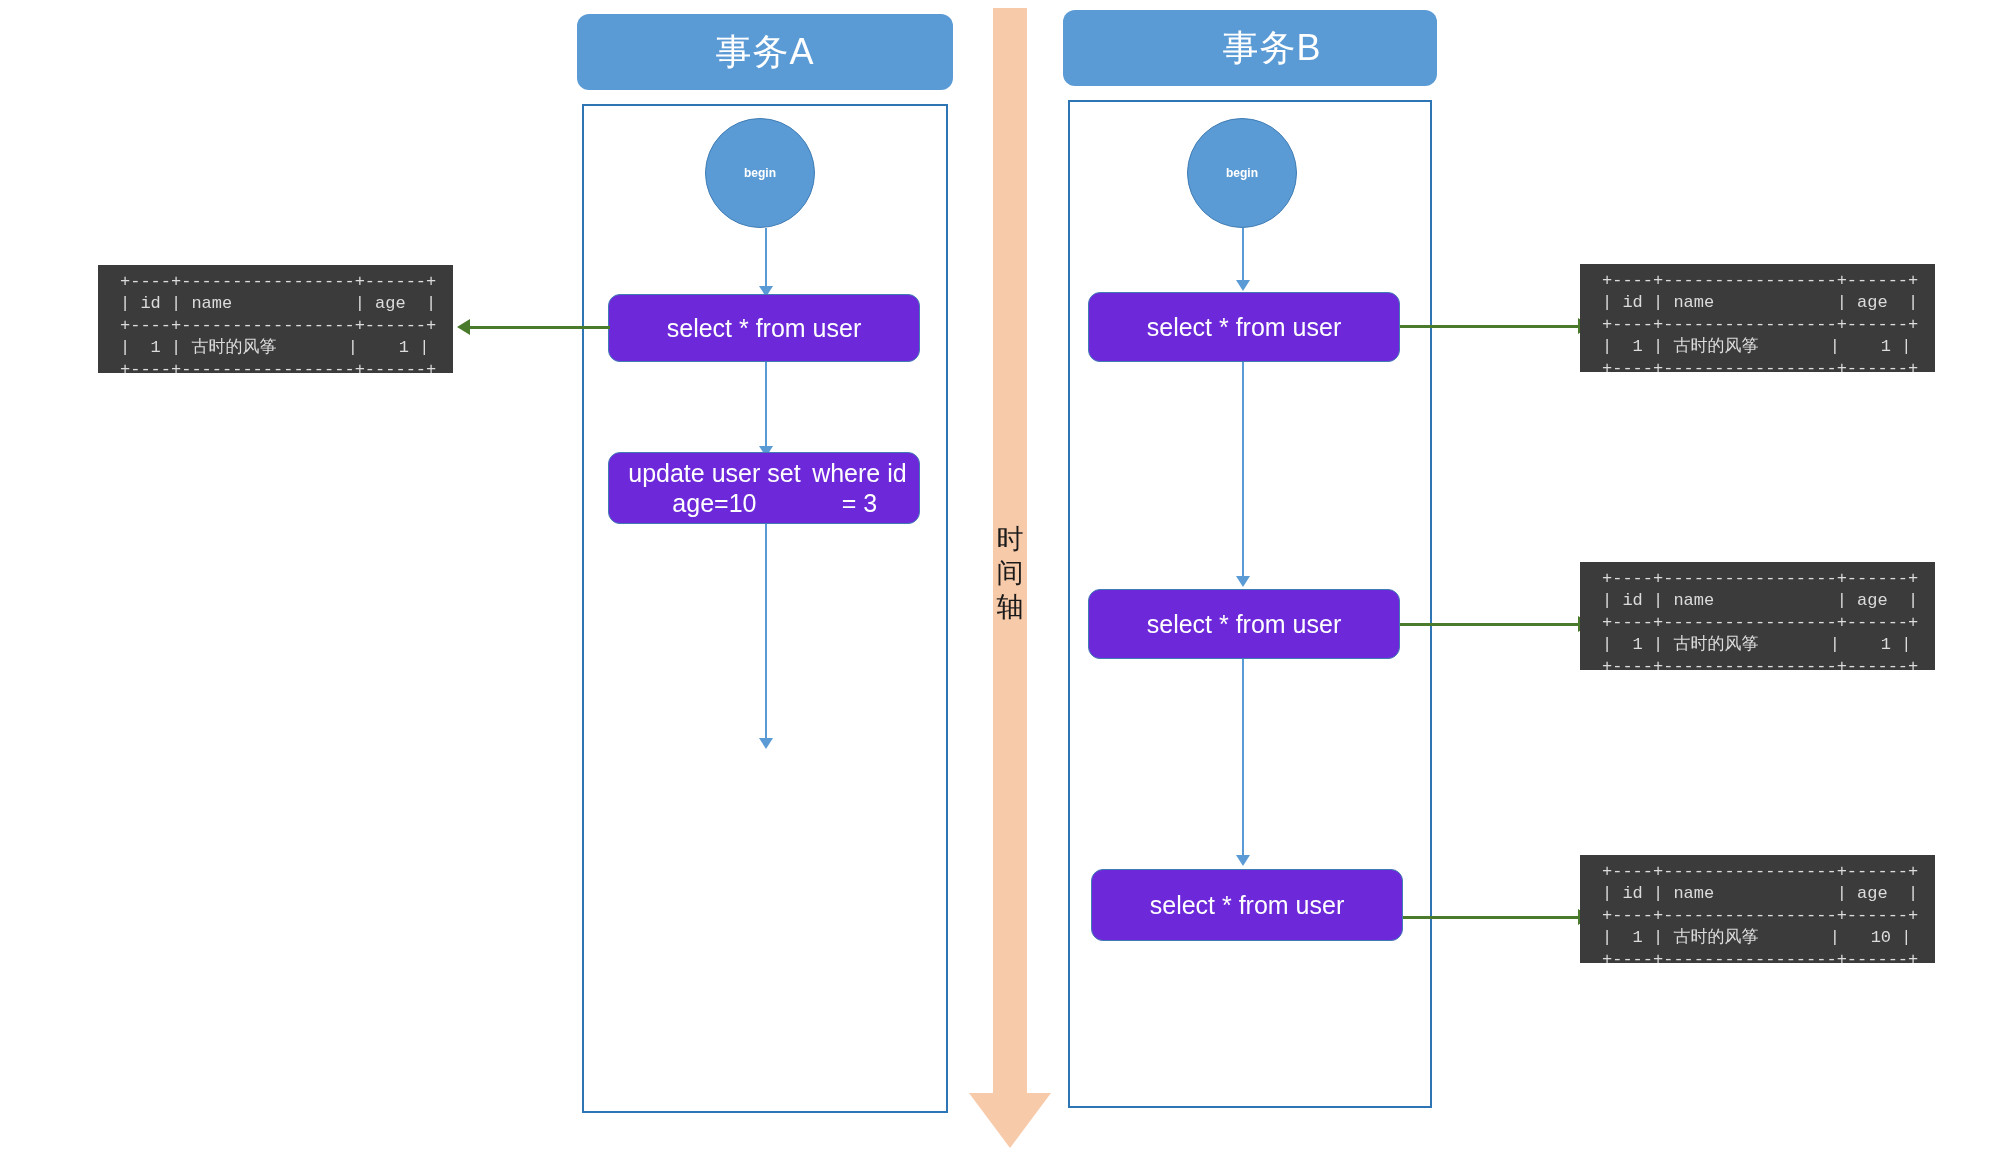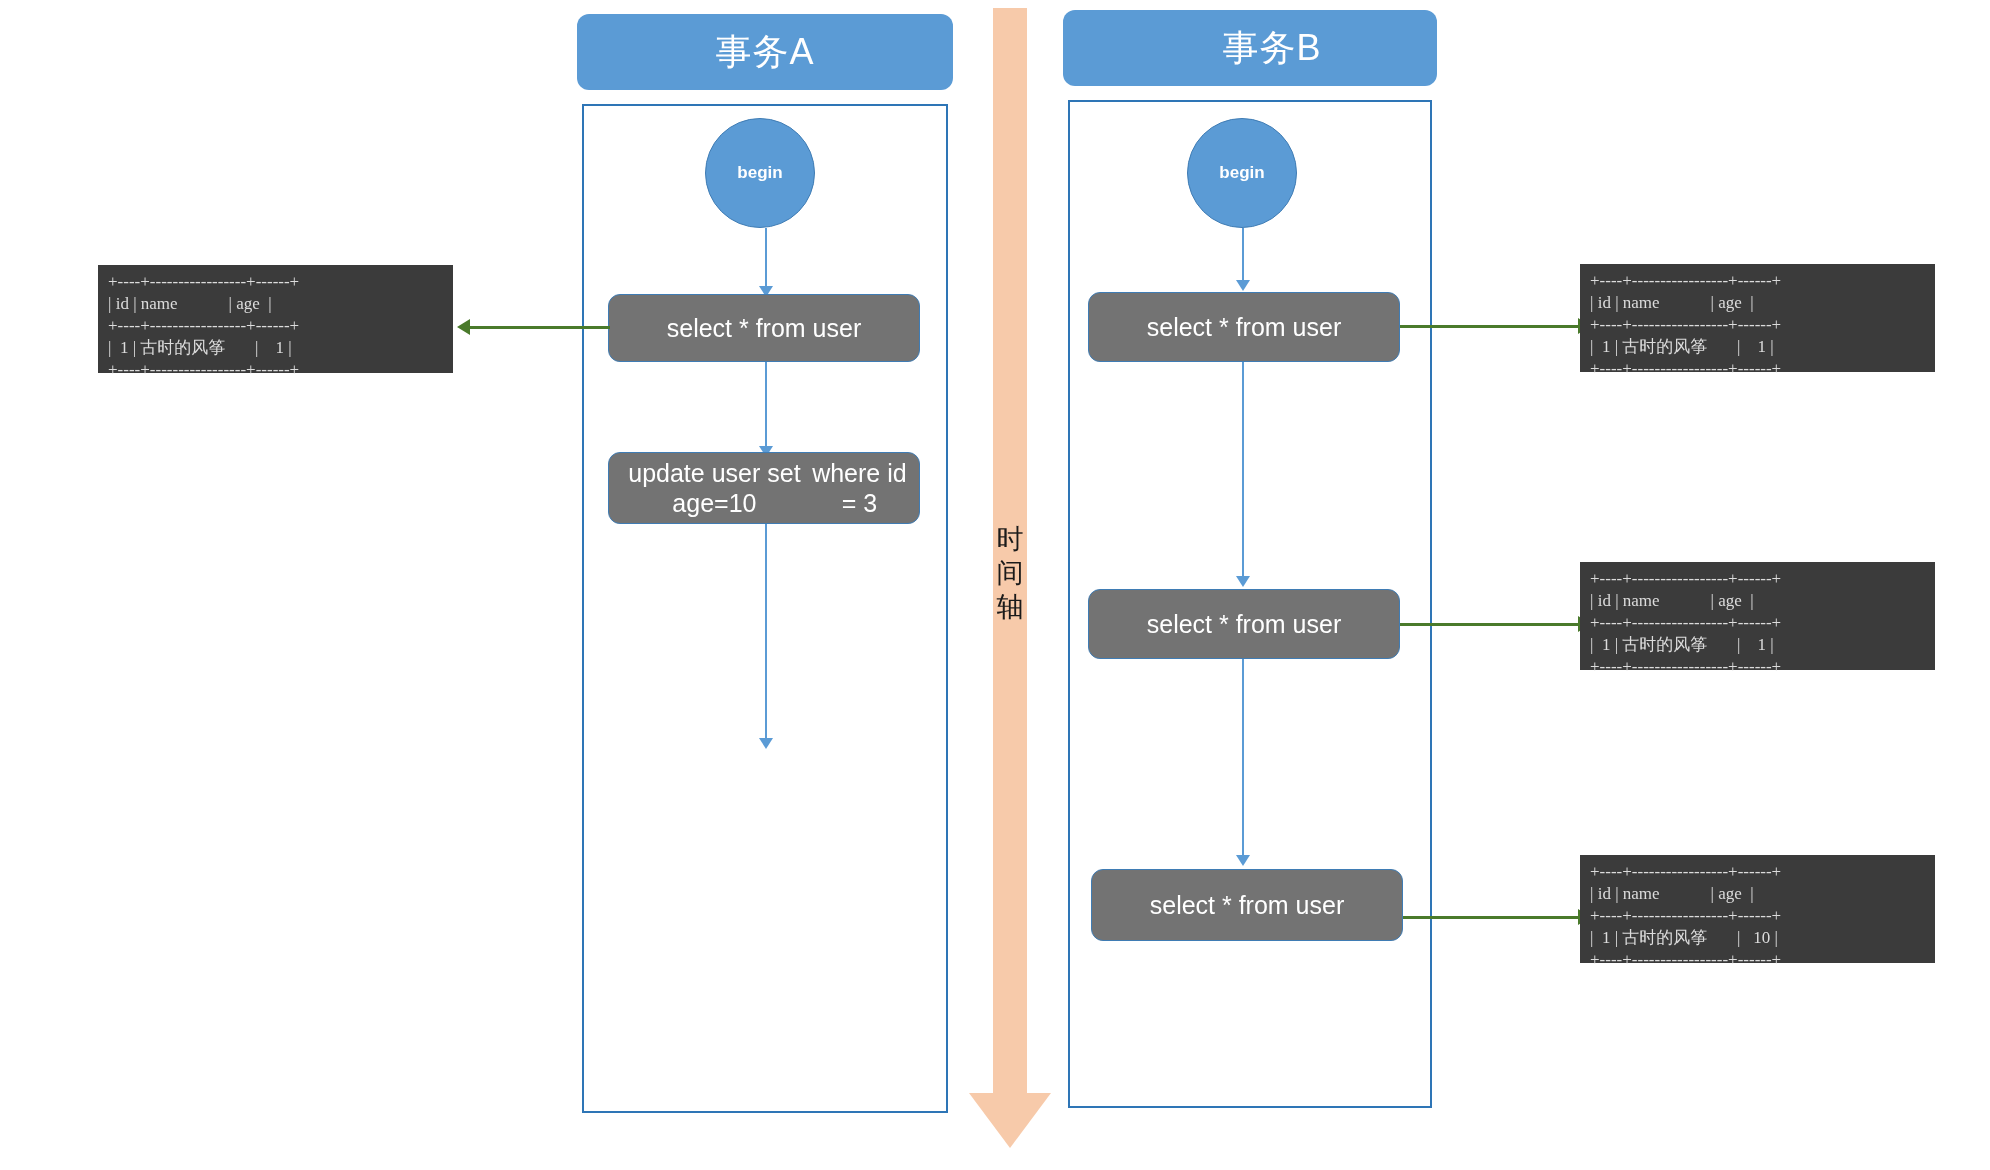--- a/index.html
+++ b/index.html
@@ -7,46 +7,46 @@
        font-family:"Liberation Sans","DejaVu Sans",sans-serif;}
   .stage{position:absolute;left:0;top:0;width:1764px;height:1170px;}
 
   
   .lane{position:absolute;border:2px solid #2e75b6;background:#ffffff;box-sizing:border-box;}
   .lane-header{position:absolute;background:#5b9bd5;border-radius:12px;
       display:flex;align-items:center;justify-content:center;
       color:#ffffff;font-size:36px;letter-spacing:1px;box-sizing:border-box;}
 
   
-  .node{position:absolute;background:#737373;border:1px solid #3f7cb4;border-radius:12px;
+  .node{position:absolute;background:#6d28d9;border:1px solid #3f7cb4;border-radius:12px;
       display:flex;align-items:center;justify-content:center;text-align:center;
       color:#ffffff;box-sizing:border-box;line-height:1.2;padding:4px 10px;}
   .node.sql{font-size:25px;}
   .node.update{font-size:25px;}
   .node.commit{font-size:33px;}
   .circle{position:absolute;background:#5b9bd5;border:1px solid #3f7cb4;border-radius:50%;
       display:flex;align-items:center;justify-content:center;color:#ffffff;
-      font-size:17px;font-weight:bold;box-sizing:border-box;}
+      font-size:12px;font-weight:bold;box-sizing:border-box;}
 
   
   .vline{position:absolute;background:#5b9bd5;width:2px;}
   .vhead{position:absolute;width:0;height:0;border-left:7px solid transparent;
       border-right:7px solid transparent;border-top:11px solid #5b9bd5;}
 
   
   .hline{position:absolute;background:#4a7a2b;height:3px;}
   .hhead-left{position:absolute;width:0;height:0;border-top:8px solid transparent;
       border-bottom:8px solid transparent;border-right:13px solid #4a7a2b;}
   .hhead-right{position:absolute;width:0;height:0;border-top:8px solid transparent;
       border-bottom:8px solid transparent;border-left:13px solid #4a7a2b;}
 
   
   .console{position:absolute;background:#3b3b3b;color:#dcdcdc;
-      font-family:Liberation Serif, serif;
-      font-size:17px;line-height:22px;white-space:pre;padding:6px 10px;box-sizing:border-box;}
+      font-family:Liberation Mono, monospace;
+      font-size:17px;line-height:22px;white-space:pre;padding:6px 22px;box-sizing:border-box;}
 
   
   .axis{position:absolute;}
   .axis .shaft{position:absolute;background:#f7caaa;}
   .axis .head{position:absolute;width:0;height:0;border-left:41px solid transparent;
       border-right:41px solid transparent;border-top:55px solid #f7caaa;}
   .axis-label{position:absolute;color:#1a1a1a;font-size:27px;line-height:34px;
       text-align:center;writing-mode:horizontal-tb;width:34px;}
 </style>
 </head>

